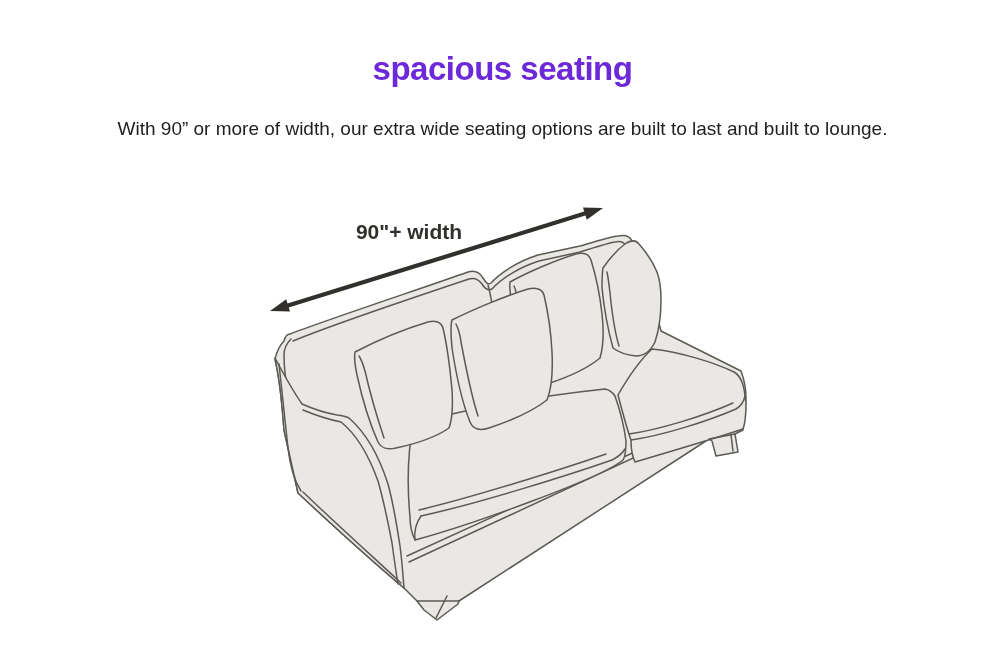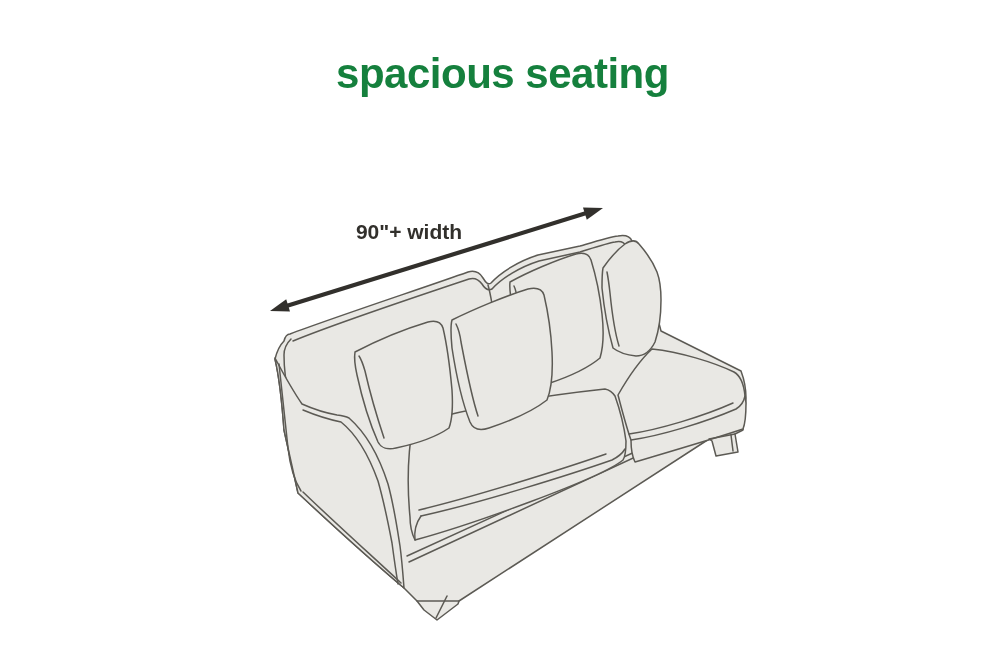--- a/index.html
+++ b/index.html
@@ -5,42 +5,43 @@
   html, body { margin: 0; padding: 0; background: #ffffff; }
   body {
     width: 1005px; height: 671px; overflow: hidden;
     font-family: "Liberation Sans", sans-serif;
     position: relative;
   }
   .page { position: relative; width: 1005px; height: 671px; background: #ffffff; }
   .title {
     position: absolute; top: 50px; left: 0; width: 100%;
     margin: 0; text-align: center;
-    font-size: 42px; font-weight: bold; letter-spacing: -0.5px;
-    color: #15803d;
+    font-size: 33px; font-weight: bold; letter-spacing: -0.5px;
+    color: #6d28d9;
   }
   .desc {
     position: absolute; left: 0; width: 100%;
     margin: 0; text-align: center;
     font-size: 19px; line-height: 25px; color: #201f1d;
   }
   .desc-1 { top: 116px; }
   .desc-2 { top: 141px; }
   svg.diagram { position: absolute; top: 0; left: 0; }
   .dim-label {
     font-family: "Liberation Sans", sans-serif;
     font-size: 21px; font-weight: bold;
   }
 </style>
 </head>
 <body>
 
 <div class="page">
 
   <h1 class="title">spacious seating</h1>
+  <p class="desc desc-1">With 90” or more of width, our extra wide seating options are built to last and built to lounge.</p>
 
   <svg class="diagram" width="1005" height="671" viewBox="0 0 1005 671" aria-hidden="true">
 
     <g>
       <line x1="284" y1="306.7" x2="588" y2="212.6" stroke="#32302c" stroke-width="4.2"></line>
       <polygon points="270,311 290,311.6 286.2,299.2" fill="#32302c"></polygon>
       <polygon points="603,208 586.8,219.8 583,207.4" fill="#32302c"></polygon>
       <text class="dim-label" x="409" y="239" text-anchor="middle" fill="#32302c">90"+ width</text>
     </g>
 

